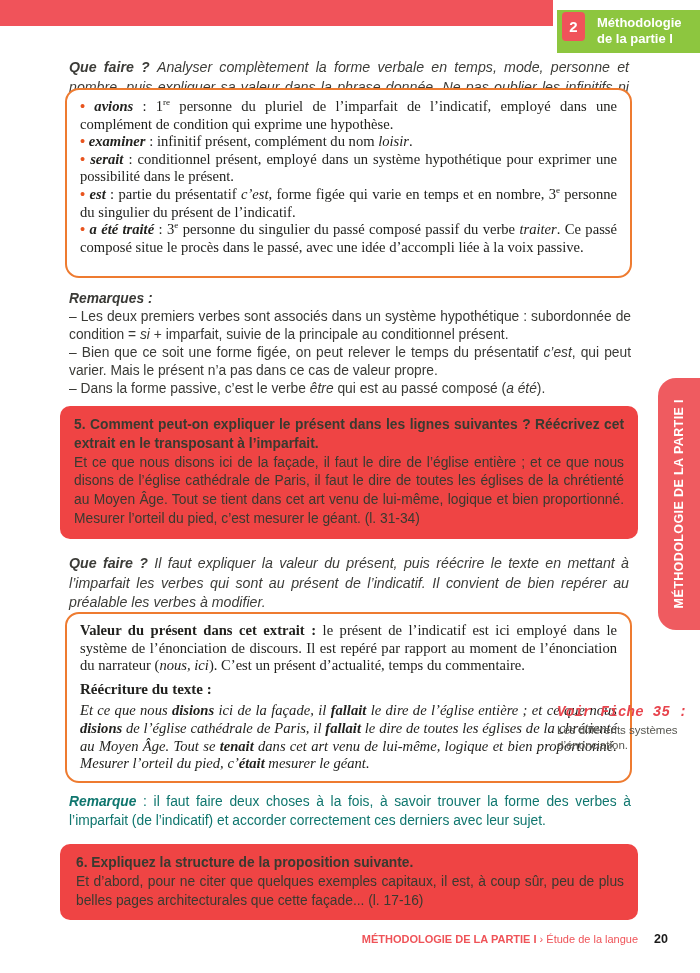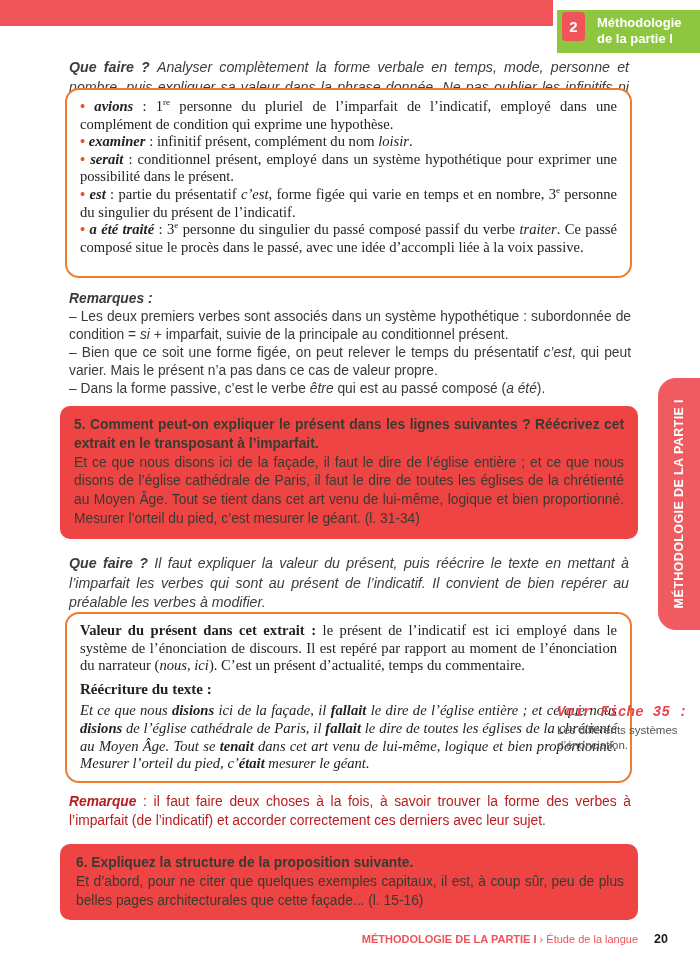--- a/index.html
+++ b/index.html
@@ -28,21 +28,21 @@
         color:#22221f;text-align:justify;}
   #box1{top:88px;min-height:190px;}
   #box2{top:612px;min-height:167px;}
   .b2-h2{font-weight:bold;font-size:15px;margin:6px 0 4px 0;}
   .b2-p2{font-style:italic;}
 
   
   .remarques{position:absolute;left:69px;top:290px;width:562px;font-size:13.8px;
              line-height:18px;color:#3a3a36;text-align:justify;}
   .remarque2{position:absolute;left:69px;top:793px;width:562px;font-size:13.8px;
-             line-height:18.5px;color:#b91c1c;text-align:justify;}
+             line-height:18.5px;color:#0f766e;text-align:justify;}
 
   
   .ybox{position:absolute;left:60px;width:578px;background:#ef4444;border-radius:10px;
         padding:10px 14px;box-sizing:border-box;font-size:13.8px;line-height:18.8px;
         color:#3a3a30;}
   #q5{top:406px;min-height:127px;}
   #q6{top:844px;min-height:69px;padding-left:16px;}
   .ybox .heading{font-weight:bold;text-align:justify;}
   .ybox .qbody{text-align:justify;}
 
@@ -118,21 +118,21 @@
 
   <div class="sidenote">
     <div class="label">Voir Fiche 35 :</div>
     <div class="note-text">Les différents systèmes d’énonciation.</div>
   </div>
 
   <div class="remarque2"><span class="run-bi">Remarque</span><span> : il faut faire deux choses à la fois, à savoir trouver la forme des verbes à l’imparfait (de l’indicatif) et accorder correctement ces derniers avec leur sujet.</span></div>
 
   <div class="ybox" id="q6">
     <div class="heading">6. Expliquez la structure de la proposition suivante.</div>
-    <div class="qbody">Et d’abord, pour ne citer que quelques exemples capitaux, il est, à coup sûr, peu de plus belles pages architecturales que cette façade... (l. 15-16)</div>
+    <div class="qbody">Et d’abord, pour ne citer que quelques exemples capitaux, il est, à coup sûr, peu de plus belles pages architecturales que cette façade... (l. 17-16)</div>
   </div>
 
   <div class="sidetab">
     <span class="tab-label">MÉTHODOLOGIE DE LA PARTIE I</span>
   </div>
 
   <div class="footer">
     <span class="crumb">
       <span class="sec">MÉTHODOLOGIE DE LA PARTIE I</span>
       <span class="sep">›</span>

